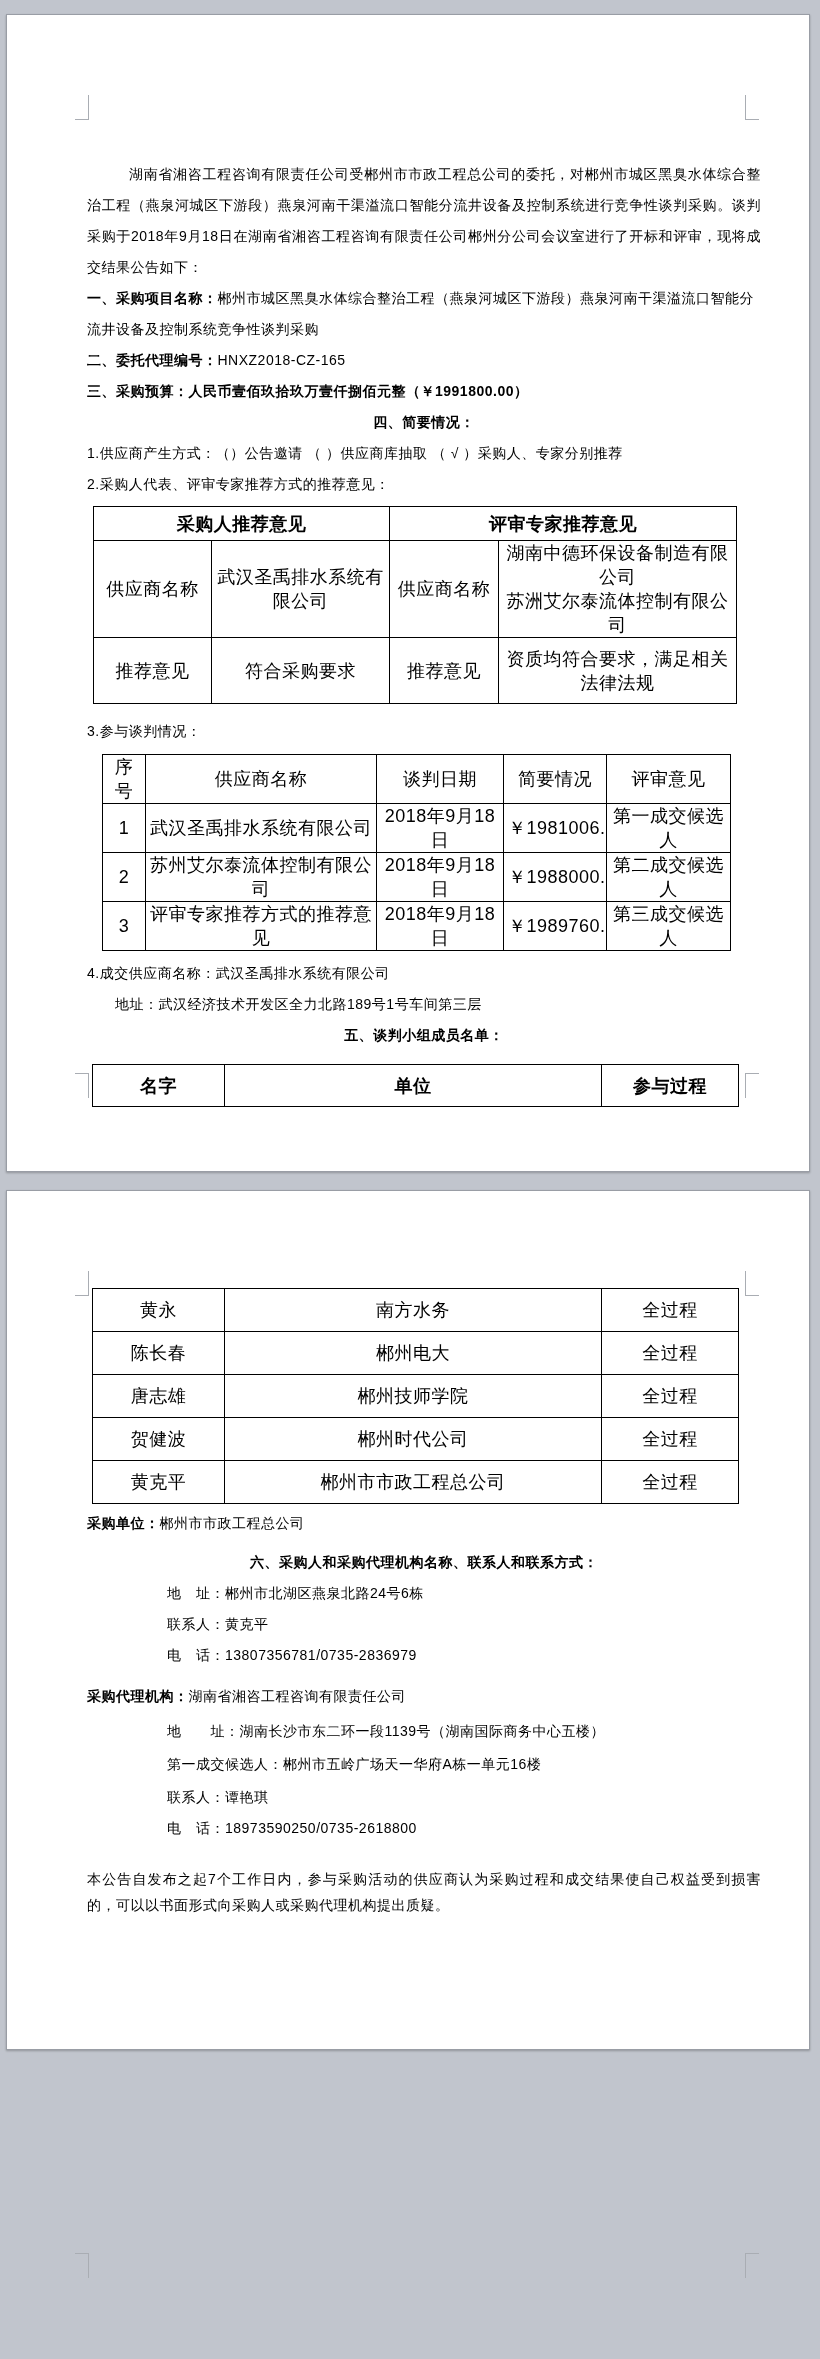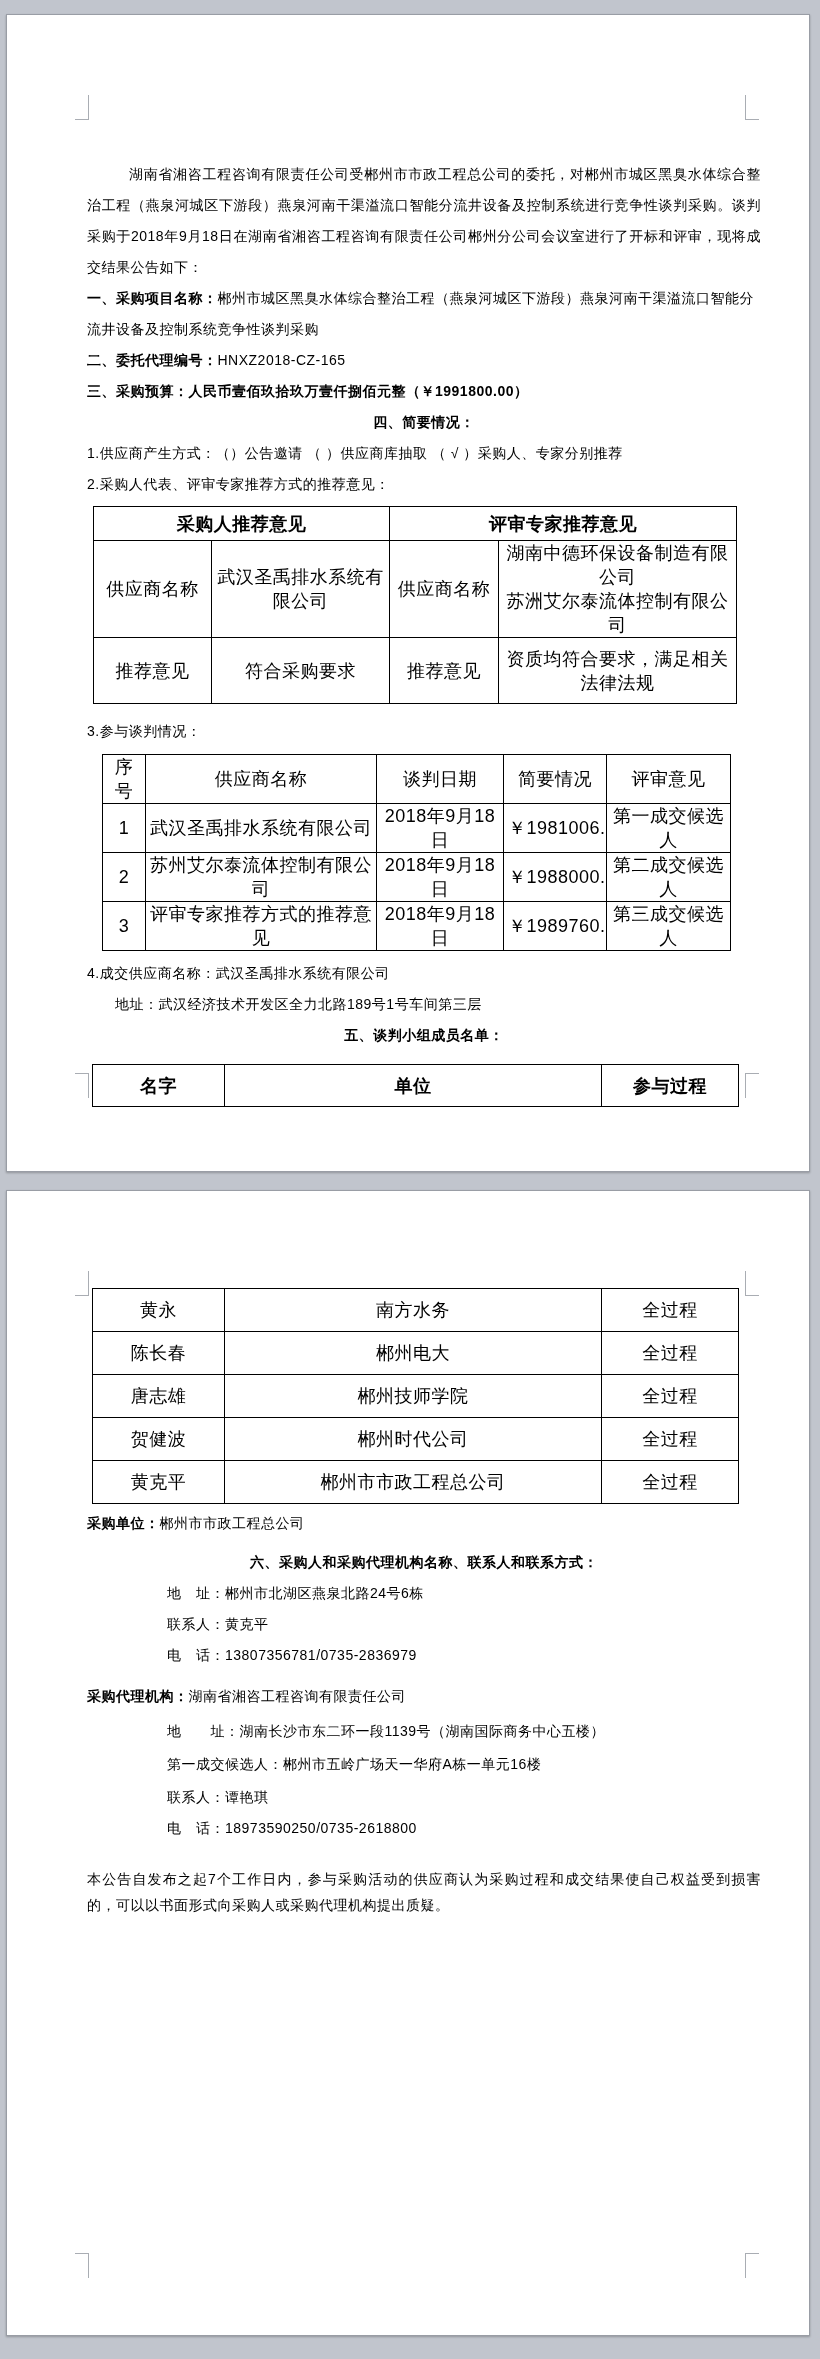--- a/index.html
+++ b/index.html
@@ -14,21 +14,21 @@
   .page{
     position:absolute;
     left:6px;
     width:804px;
     background:#ffffff;
     border:1px solid #999da5;
     box-sizing:border-box;
     box-shadow:0 1px 2px rgba(0,0,0,.25);
   }
   #page1{top:14px;height:1158px;}
-  #page2{top:1190px;height:1146px;}
+  #page2{top:1190px;height:860px;}
   .content{
     position:relative;
     padding-left:80px;
     padding-right:48px;
     font-size:14px;
     letter-spacing:.5px;
   }
   #page1 .content{padding-top:144px;}
   #page2 .content{padding-top:97px;}
   .line{margin:0;line-height:31px;}

